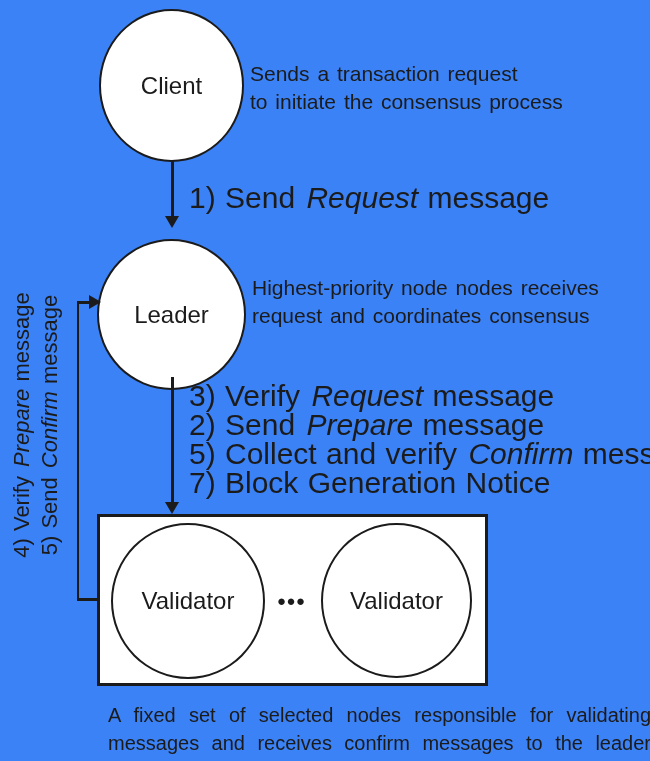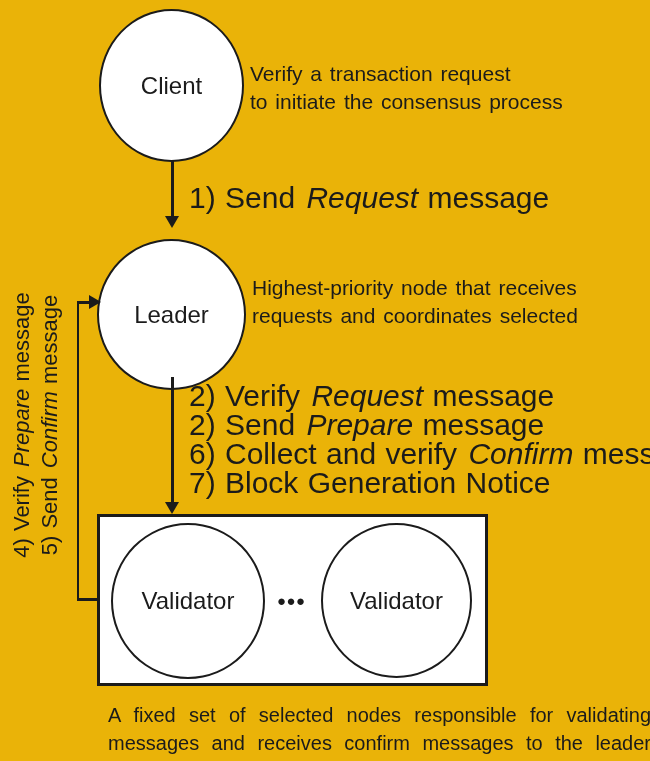--- a/index.html
+++ b/index.html
@@ -1,21 +1,21 @@
 <!DOCTYPE html>
 <html><head>
 <meta charset="utf-8">
 <style>
   * { margin: 0; padding: 0; box-sizing: border-box; }
   html, body { background: #ffffff; }
   #canvas {
     position: relative;
     width: 650px;
     height: 761px;
-    background: #eab308;
+    background: #3b82f6;
     font-family: "Liberation Sans", "DejaVu Sans", sans-serif;
     color: #1b1b1b;
     overflow: hidden;
   }
   .circle {
     position: absolute;
     border: 2.5px solid #1b1b1b;
     border-radius: 50%;
     background: #ffffff;
     display: flex;
@@ -121,44 +121,44 @@
 </style>
 </head>
 <body>
 
 <div id="canvas">
 
   <div class="circle" id="client-node">
     <span class="node-label">Client</span>
   </div>
   <div class="annotation" id="client-note">
-    <div>Verify a transaction request</div>
+    <div>Sends a transaction request</div>
     <div>to initiate the consensus process</div>
   </div>
 
   <div class="line" id="arrow-client-leader-line"></div>
   <div class="arrowhead-down" id="arrow-client-leader-head"></div>
   <div class="edge-label" id="step1-label">
     <span>1) Send </span><span class="kw">Request</span><span> message</span>
   </div>
 
   <div class="circle" id="leader-node">
     <span class="node-label">Leader</span>
   </div>
   <div class="annotation" id="leader-note">
-    <div>Highest-priority node that receives</div>
-    <div>requests and coordinates selected</div>
+    <div>Highest-priority node nodes receives</div>
+    <div>request and coordinates consensus</div>
   </div>
 
   <div class="line" id="arrow-leader-box-line"></div>
   <div class="arrowhead-down" id="arrow-leader-box-head"></div>
   <div class="edge-label" id="steps-list">
-    <div><span>2) Verify </span><span class="kw">Request</span><span> message</span></div>
+    <div><span>3) Verify </span><span class="kw">Request</span><span> message</span></div>
     <div><span>2) Send </span><span class="kw">Prepare</span><span> message</span></div>
-    <div><span>6) Collect and verify </span><span class="kw">Confirm</span><span> message</span></div>
+    <div><span>5) Collect and verify </span><span class="kw">Confirm</span><span> message</span></div>
     <div><span>7) Block Generation Notice</span><span class="kw"></span><span></span></div>
   </div>
 
   <div class="line" id="feedback-bottom-segment"></div>
   <div class="line" id="feedback-vertical-line"></div>
   <div class="line" id="feedback-top-segment"></div>
   <div class="arrowhead-right" id="feedback-arrow-head"></div>
   <div id="rotated-labels">
     <div><span>4) Verify </span><span class="kw">Prepare</span><span> message</span></div>
     <div><span>5) Send </span><span class="kw">Confirm</span><span> message</span></div>

